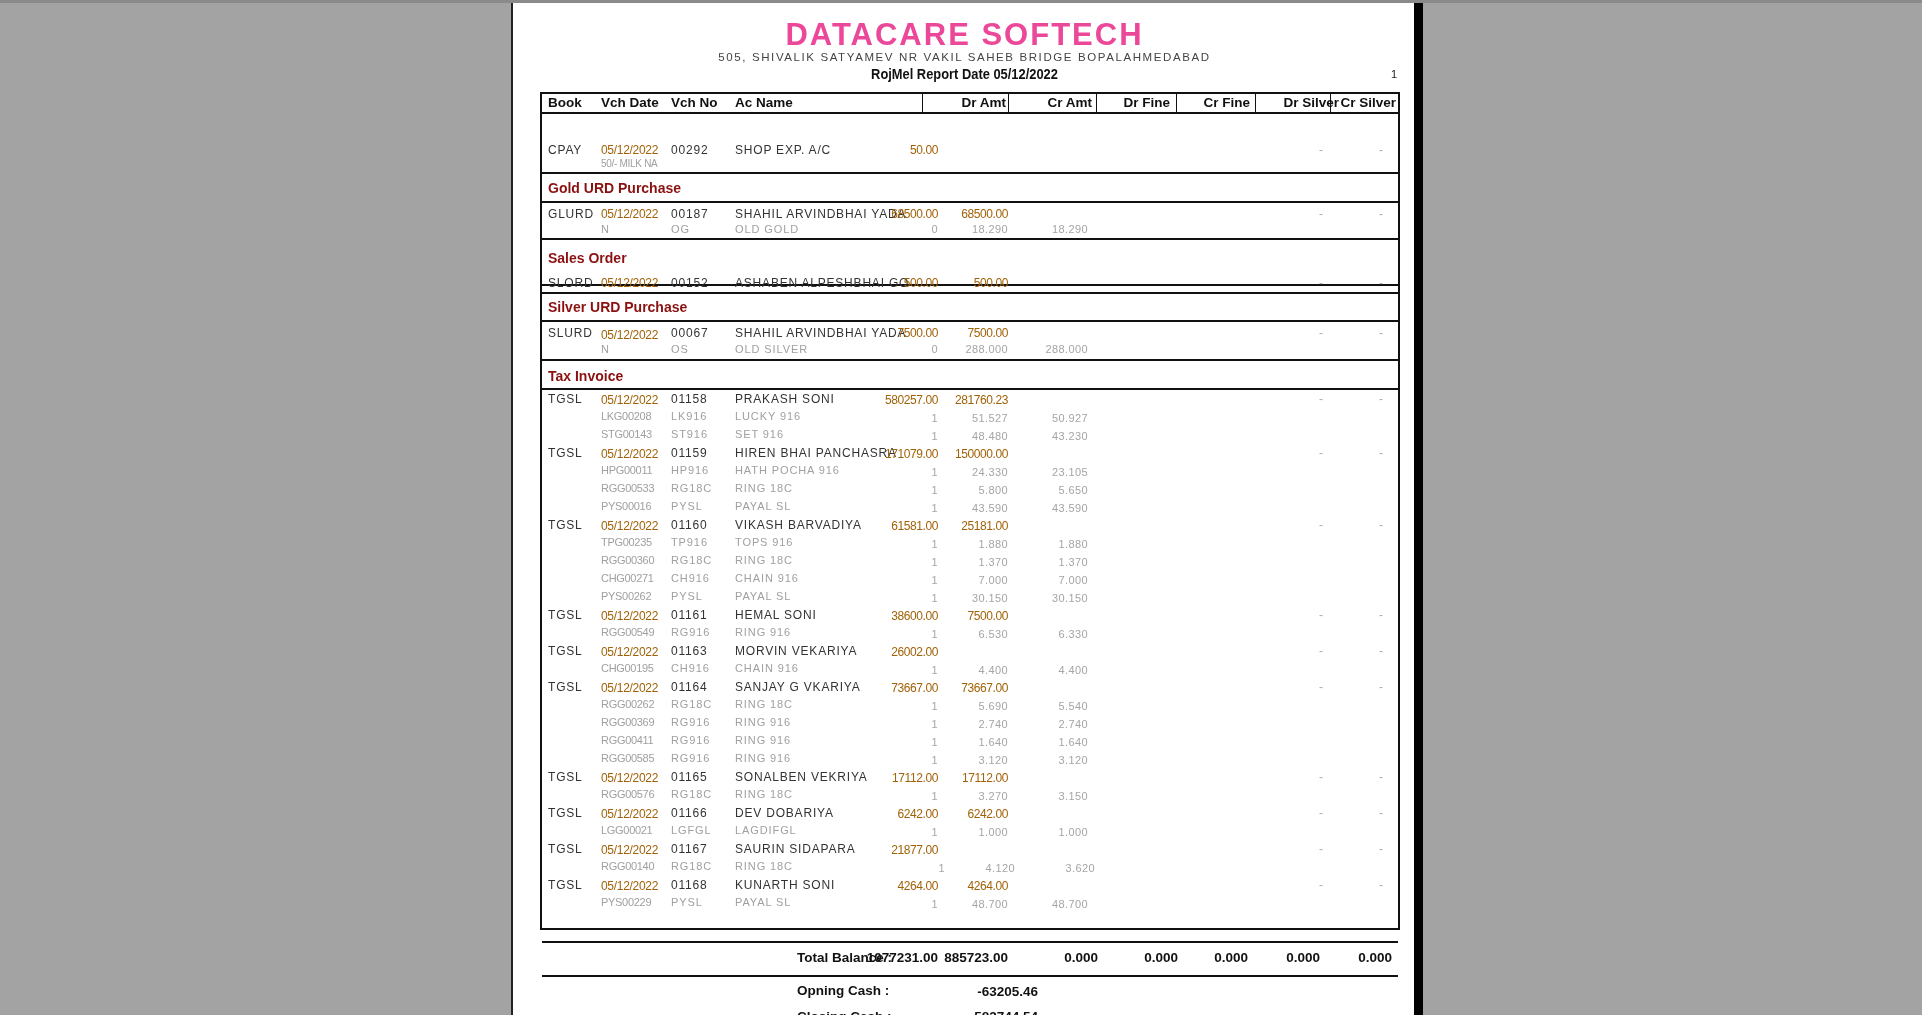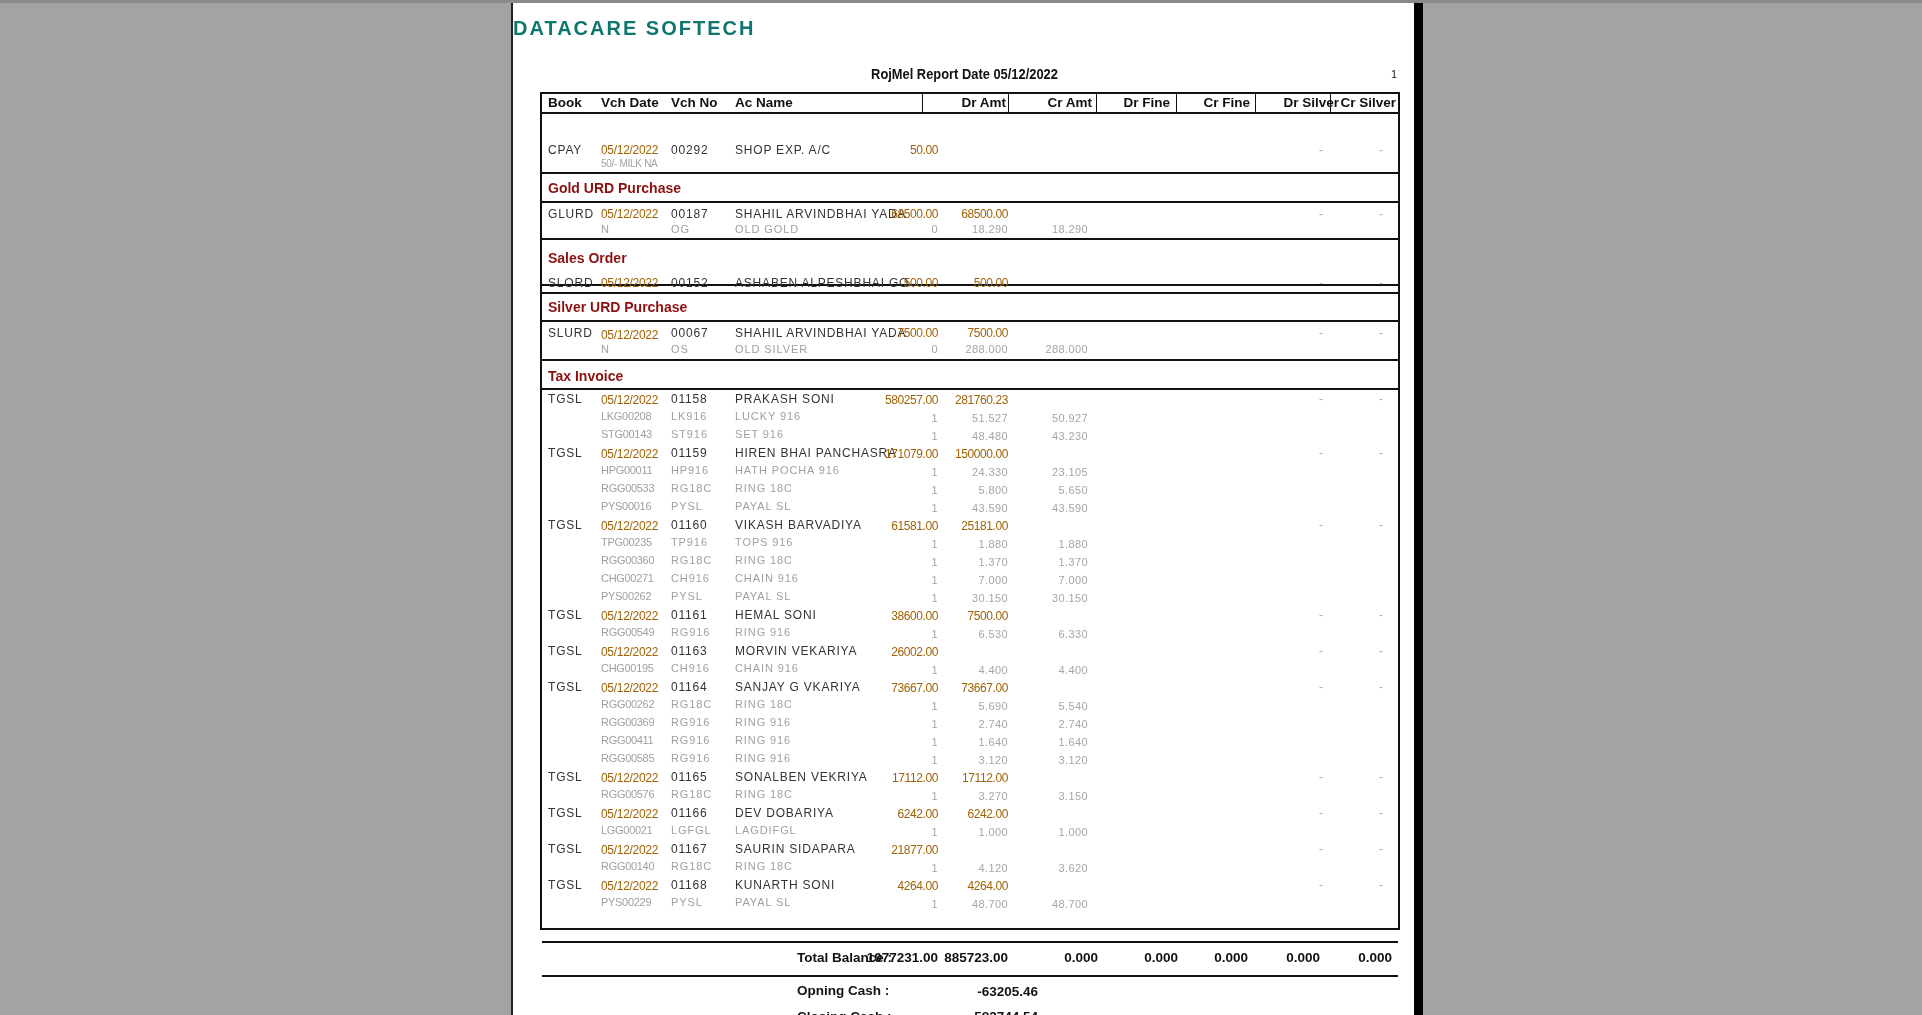--- a/index.html
+++ b/index.html
@@ -8,21 +8,21 @@
     background:#a3a3a3;
     font-family:"Liberation Sans", sans-serif;
     position:relative;
   }
   .topline { position:absolute; left:0; top:0; width:1922px; height:3px; background:#8a8a8a; }
   .page {
     position:absolute; left:511px; top:3px; width:903px; height:1012px;
     background:#ffffff; border-left:2px solid #222;
   }
   .page-edge { position:absolute; left:1414px; top:3px; width:9px; height:1012px; background:#000; }
-  .title { position:absolute; left:0; width:903px; top:14px; font-weight:bold; font-size:20px; letter-spacing:2px; color:#0f766e; }
+  .title { position:absolute; left:0; width:903px; top:14px; text-align:center; font-weight:bold; font-size:31px; letter-spacing:2px; color:#ec4899; }
   .address { position:absolute; left:0; width:903px; top:48px; text-align:center; font-size:11.5px; letter-spacing:1.6px; color:#444; }
   .subtitle { position:absolute; left:0; width:903px; top:63px; text-align:center; font-size:14px; font-weight:bold; color:#111; transform:scaleX(0.92); }
   .pageno { position:absolute; left:878px; top:65px; font-size:11px; color:#222; }
 
   .tbl { position:absolute; left:27px; width:860px; border:2px solid #111; box-sizing:border-box; }
   .hdr { top:89px; height:22px; }
   .hcell { position:absolute; top:0; height:18px; font-size:13.5px; font-weight:bold; color:#111; line-height:18px; white-space:nowrap; transform-origin:left; }
   .hcell.r { text-align:right; }
   .vsep { position:absolute; top:0; width:1px; height:18px; background:#111; }
 
@@ -50,20 +50,21 @@
   .tot-label { position:absolute; font-size:13.5px; font-weight:bold; color:#111; white-space:nowrap; }
   .tot-val { position:absolute; font-size:13.5px; font-weight:bold; color:#111; text-align:right; white-space:nowrap; }
 </style>
 </head>
 <body>
 
 <div class="topline"></div>
 
 <div class="page">
   <div class="title">DATACARE SOFTECH</div>
+  <div class="address">505, SHIVALIK SATYAMEV NR VAKIL SAHEB BRIDGE BOPALAHMEDABAD</div>
   <div class="subtitle">RojMel Report Date 05/12/2022</div>
   <div class="pageno">1</div>
 
   <div class="tbl hdr">
     <span class="hcell" style="left:6px;">Book</span>
     <span class="hcell" style="left:59px;">Vch Date</span>
     <span class="hcell" style="left:129px;">Vch No</span>
     <span class="hcell" style="left:193px;">Ac Name</span>
     <span class="vsep" style="left:380px;"></span>
     <span class="hcell r" style="left:382px;width:82px;">Dr Amt</span>
@@ -384,21 +385,21 @@
         <div class="row" style="top: 452px;">
           <span class="main c-book">TGSL</span>
           <span class="num c-date" style="top:1px">05/12/2022</span>
           <span class="main c-vno">01167</span>
           <span class="main c-name">SAURIN SIDAPARA</span>
           <span class="num r-dr" style="top:1px">21877.00</span>
           <span class="num r-cr" style="top:1px"></span>
           <span class="dash r-ds">-</span>
           <span class="dash r-cs">-</span>
         </div>
-        <div class="row" style="top: 470px;">
+        <div class="row" style="top: 470px; padding-left: 7px;">
           <span class="sub c-date">RGG00140</span>
           <span class="sub c-vno">RG18C</span>
           <span class="sub c-name">RING 18C</span>
           <span class="subnum r-dr" style="top:2px">1</span>
           <span class="subnum r-cr" style="top:2px">4.120</span>
           <span class="subnum r-df" style="top:2px">3.620</span>
         </div>
         <div class="row" style="top: 488px;">
           <span class="main c-book">TGSL</span>
           <span class="num c-date" style="top:1px">05/12/2022</span>

